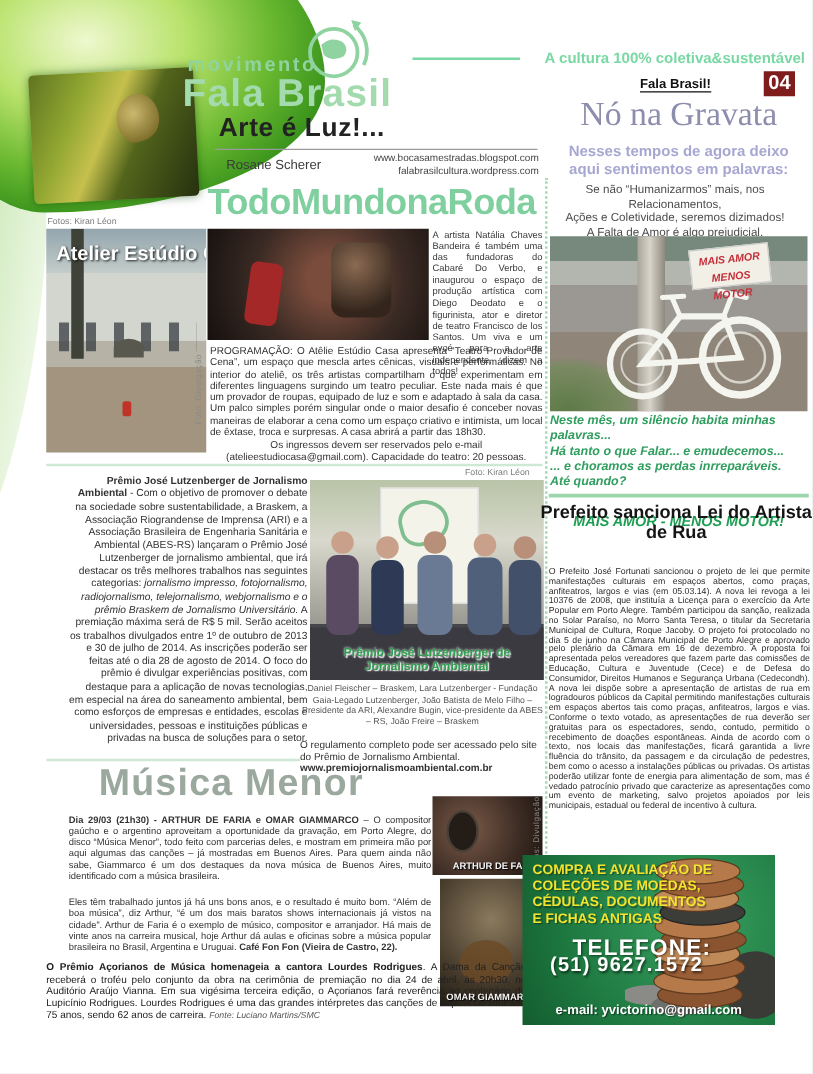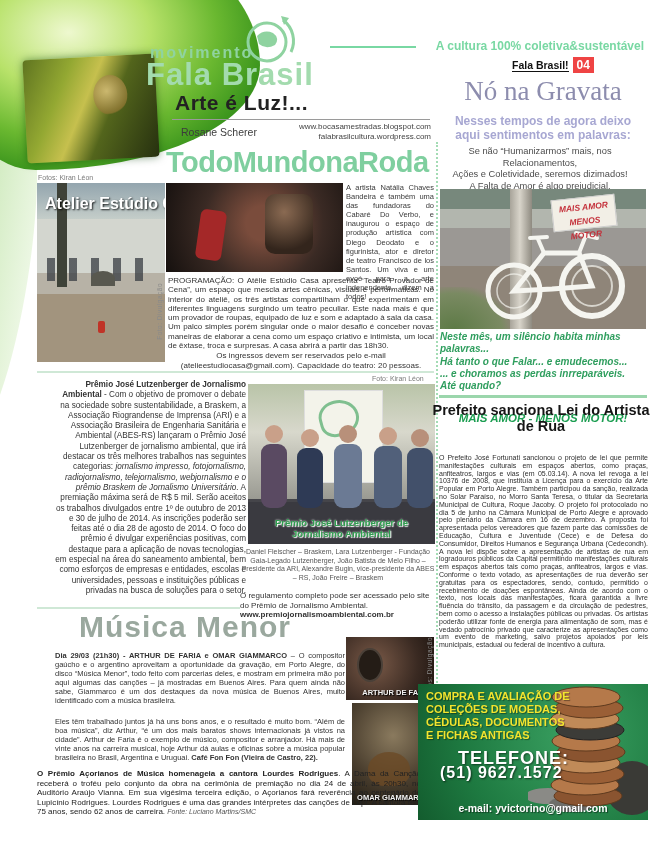--- a/index.html
+++ b/index.html
@@ -16,21 +16,21 @@
     background:linear-gradient(115deg,#5f7420 0%,#93a832 28%,#c6c04e 45%,#53651c 62%,#26300f 100%);box-shadow:0 0 8px rgba(0,60,0,.5);}
   .hphoto:after{content:"";position:absolute;left:52%;top:18%;width:34px;height:40px;border-radius:50%;
     background:radial-gradient(circle at 40% 40%, #d8c07a, #8a7430 70%, transparent 75%);opacity:.85;}
   .logo-top{left:150px;top:44px;font-size:16px;font-weight:bold;letter-spacing:2px;color:#8fd3a0;}
   .logo-main{left:146px;top:57px;font-size:31px;font-weight:bold;letter-spacing:1px;color:#a3dbae;}
   .globe{left:237px;top:12px;}
   .tagline-rule{left:330px;top:46px;width:86px;height:2px;background:#79d8a3;}
   .tagline{right:6px;top:39px;font-size:12px;font-weight:bold;color:#79d8a3;margin-left:20px;}
   .masthead{left:512px;top:57px;display:flex;align-items:center;gap:4px;}
   .masthead .mh{font-size:10.5px;font-weight:bold;color:#111;border-bottom:1.5px solid #111;}
-  .masthead .num{background:#ef4444;color:#fff;font-size:12px;font-weight:bold;padding:1px 4px;}
+  .masthead .num{background:#7f1d1d;color:#fff;font-size:16px;font-weight:bold;padding:1px 4px;margin-left:38px;}
   .coltitle{left:175px;top:91px;font-size:21px;font-weight:bold;color:#222;letter-spacing:.5px;}
   .colrule{left:172px;top:119px;width:258px;height:1px;background:#9a9a9a;}
   .author{left:181px;top:126px;font-size:10.5px;color:#3c3c3c;}
   .sites{left:285px;top:122px;width:146px;text-align:right;font-size:8px;line-height:10px;color:#444;}
   .vsep{left:436px;top:142px;height:673px;border-left:2px dotted #a4dcb5;}
   
   .roda-title{left:166px;top:146px;font-size:29px;font-weight:bold;color:#7fcf9f;letter-spacing:-.5px;}
   .pcredit{font-size:7px;color:#7a7a7a;}
   .photo{overflow:hidden;}
   .ph-atelier{left:37px;top:183px;width:128px;height:179px;
@@ -81,21 +81,21 @@
   .ph-bike .grass{position:absolute;left:0;bottom:0;width:34%;height:30%;background:radial-gradient(ellipse at 20% 100%,#5d7a46,#7a8a62 60%,transparent 75%);}
   .bike-sign{position:absolute;left:112px;top:8px;width:64px;height:32px;background:#f2efe6;border:1px solid #ccc;
     transform:rotate(-6deg);text-align:center;font-size:8.5px;font-weight:bold;font-style:italic;color:#c4303a;line-height:14px;padding-top:2px;}
   .poem{left:440px;top:331px;width:206px;font-size:10px;font-style:italic;font-weight:600;color:#2f9e5e;line-height:12.3px;}
   .slogan{left:440px;top:380px;width:206px;text-align:center;font-size:11.5px;font-weight:bold;font-style:italic;color:#1d9e52;margin-top:32px;}
   .rdivider{left:439px;top:395px;width:208px;height:3px;background:#9bd6ac;}
   .pref-title{left:432px;top:402px;width:218px;text-align:center;font-size:14.5px;font-weight:bold;color:#151515;}
   .pref-sub{left:436px;top:420px;width:212px;text-align:center;font-size:12px;font-weight:bold;color:#1a1a1a;line-height:14.5px;}
   .pref-body{left:439px;top:454px;width:209px;font-size:7px;line-height:7.8px;text-align:justify;color:#2e2e2e;}
   
-  .ad{left:418px;top:684px;width:230px;height:136px;color:#fff;
+  .ad{left:418px;top:684px;width:202px;height:136px;color:#fff;
     background:radial-gradient(circle at 68% 38%,#3aa061,#1e7a41 62%,#135c2e 100%);}
   .ad-lines{position:absolute;left:8px;top:6px;font-size:11px;font-weight:bold;color:#f2e42e;line-height:13px;text-shadow:1px 1px 1px rgba(0,0,0,.4);}
   .ad-tel{position:absolute;left:40px;top:64px;font-size:18px;font-weight:bold;letter-spacing:1px;text-shadow:1px 1px 2px rgba(0,0,0,.5);}
   .ad-phone{position:absolute;left:22px;top:80px;font-size:16px;font-weight:bold;letter-spacing:1px;text-shadow:1px 1px 2px rgba(0,0,0,.6);}
   .ad-email{position:absolute;left:0;right:0;bottom:6px;text-align:center;font-size:10.5px;font-weight:bold;text-shadow:1px 1px 1px rgba(0,0,0,.5);}
   .ad-coins{position:absolute;right:0;top:0;}
   a,.link{color:inherit;text-decoration:none;}
   b,i,span,div{box-sizing:border-box;}
 </style>
 </head>

